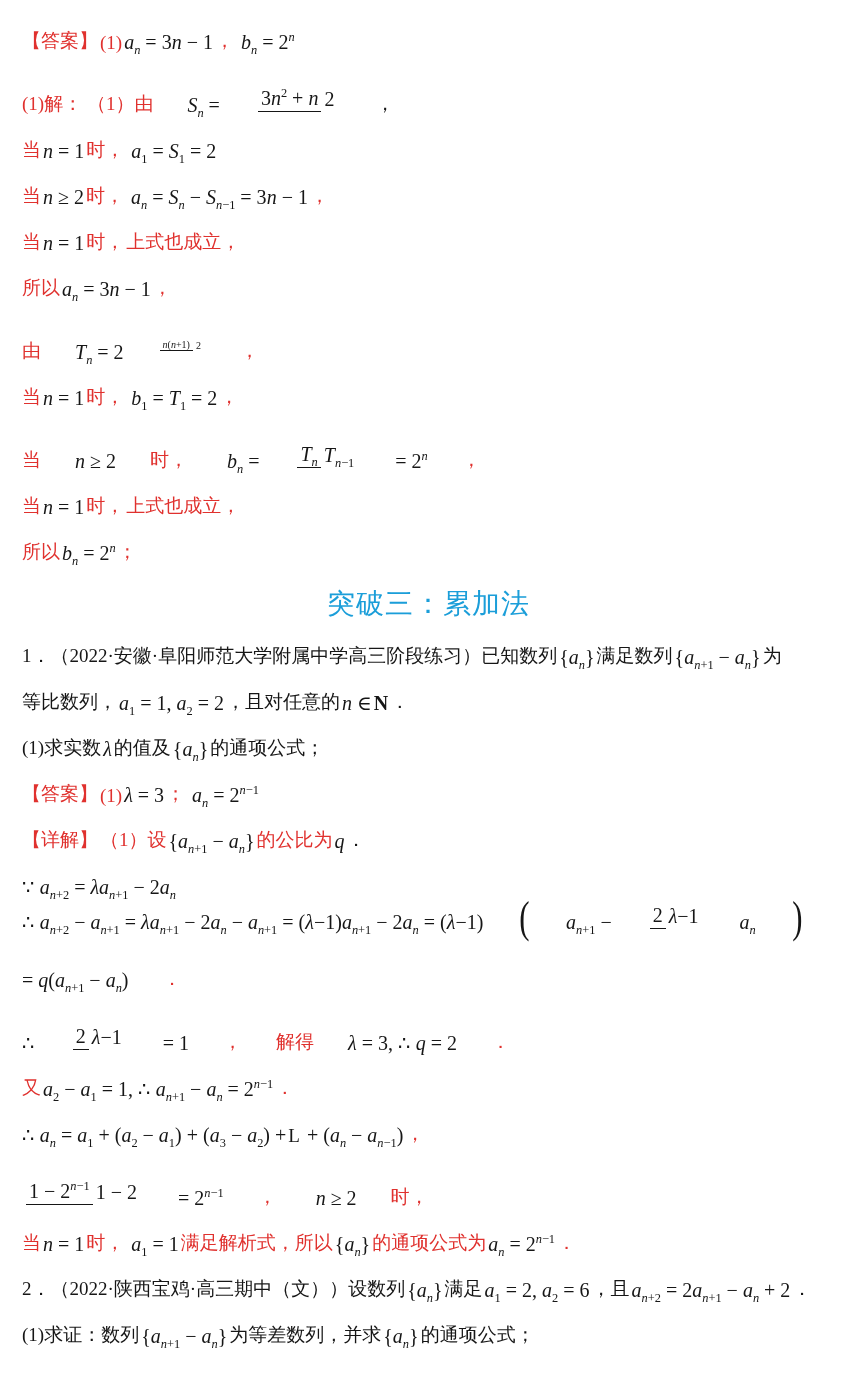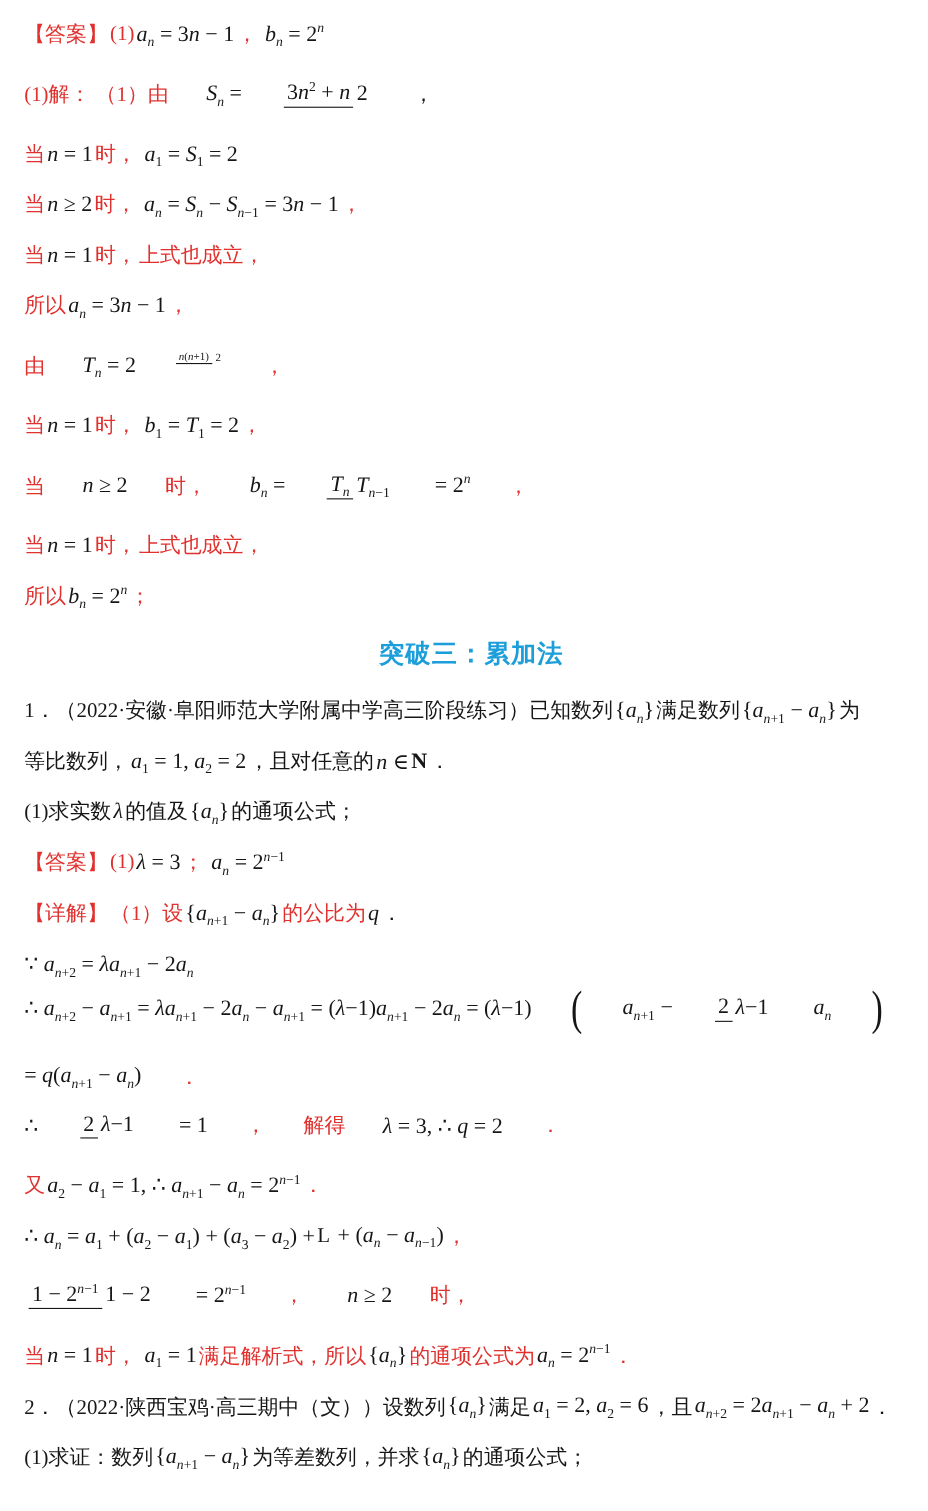--- a/index.html
+++ b/index.html
@@ -13,31 +13,31 @@
     min-height:1374px;
     box-sizing:border-box;
     padding:8px 18px 10px 22px;
     font-family:"Liberation Serif","DejaVu Serif","DejaVu Sans",serif;
     color:var(--ink);
     overflow-x:hidden;
   }
   .page{width:100%;}
   .line{
     display:flex;
-    align-items:center;
+    align-items:flex-end;
     flex-wrap:wrap;
     min-height:46px;
   }
   .line > span{margin-right:2px;}
   .tall{min-height:63px;gap:32px;}
   .heading{min-height:58px;justify-content:center;}
   .heading .t{
     color:var(--blue);
-    font-weight:bold;
-    font-size:23px;
+    font-weight:normal;
+    font-size:28px;
     letter-spacing:1px;
     margin-left:11px;
   }
   .t{font-size:19px;}
   .m{font-size:20px;}
   .m i{font-style:italic;}
   .mbf{font-weight:bold;font-size:20px;}
   .red{color:var(--red);}
   .blue{color:var(--blue);}
   sub,sup{font-size:0.62em;line-height:0;}

